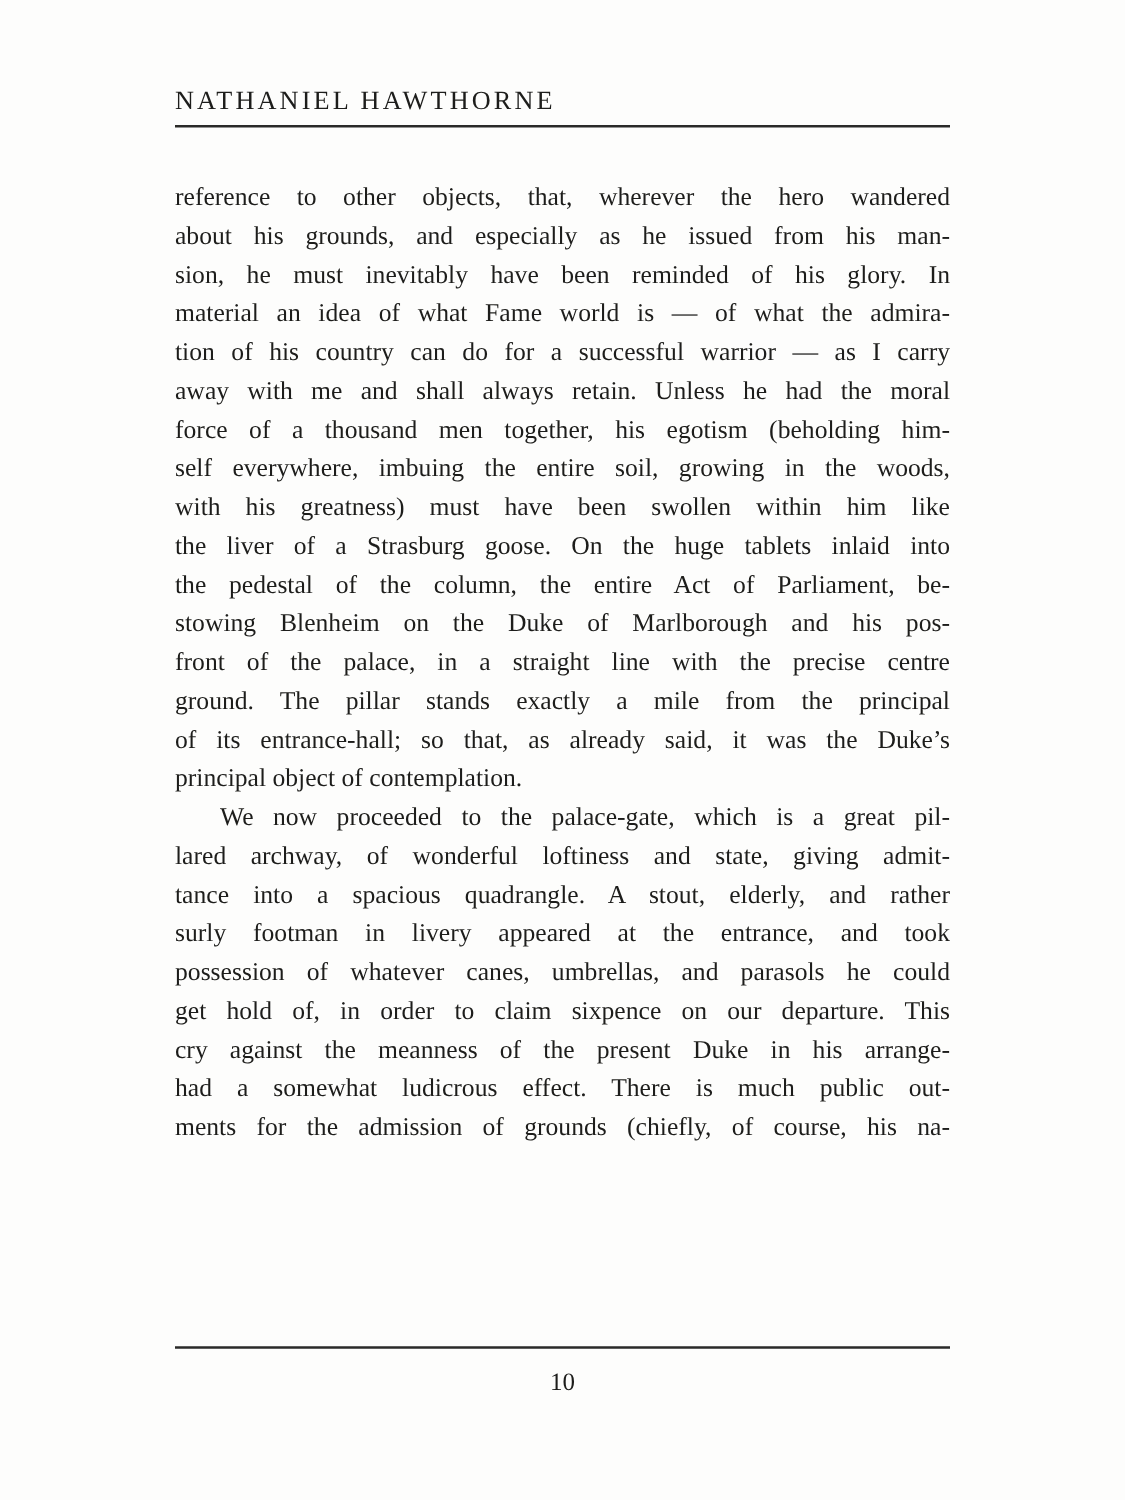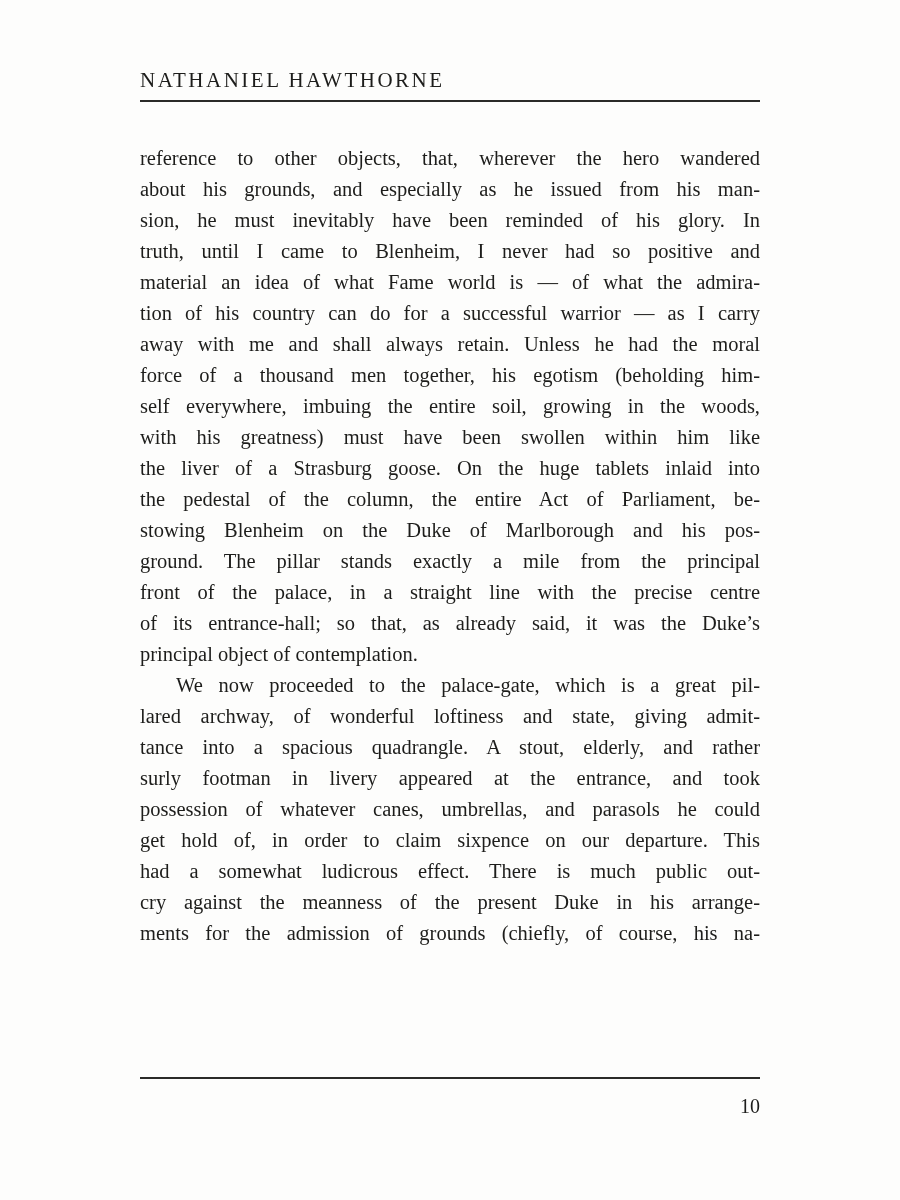--- a/index.html
+++ b/index.html
@@ -31,60 +31,59 @@
     line-height: 31px;
     text-align: justify;
     text-align-last: justify;
     overflow: hidden;
     white-space: normal;
   }
   .line.last { text-align-last: left; }
   .line.indent { text-indent: 36px; }
   .footer { position: absolute; left: 140px; width: 620px; top: 1077px; }
   .foot-rule { height: 2px; background: #2a2a28; }
-  .page-number { text-align: right; font-size: 20px; margin-top: 16px; }
+  .page-number { text-align: center; font-size: 20px; margin-top: 16px; }
 </style>
 </head>
 <body>
 
 <div class="page">
   <div class="content">
     <div class="running-head">
       <div class="author">NATHANIEL HAWTHORNE</div>
       <div class="head-rule"></div>
     </div>
     <div class="body-text">
         <div class="paragraph">
           <div class="line">reference to other objects, that, wherever the hero wandered</div>
           <div class="line">about his grounds, and especially as he issued from his man-</div>
           <div class="line">sion, he must inevitably have been reminded of his glory. In</div>
-          <div class="line">truth, until I came to Blenheim, I never had so positive and</div>
           <div class="line">material an idea of what Fame world is — of what the admira-</div>
           <div class="line">tion of his country can do for a successful warrior — as I carry</div>
           <div class="line">away with me and shall always retain. Unless he had the moral</div>
           <div class="line">force of a thousand men together, his egotism (beholding him-</div>
           <div class="line">self everywhere, imbuing the entire soil, growing in the woods,</div>
           <div class="line">with his greatness) must have been swollen within him like</div>
           <div class="line">the liver of a Strasburg goose. On the huge tablets inlaid into</div>
           <div class="line">the pedestal of the column, the entire Act of Parliament, be-</div>
           <div class="line">stowing Blenheim on the Duke of Marlborough and his pos-</div>
+          <div class="line">front of the palace, in a straight line with the precise centre</div>
           <div class="line">ground. The pillar stands exactly a mile from the principal</div>
-          <div class="line">front of the palace, in a straight line with the precise centre</div>
           <div class="line">of its entrance-hall; so that, as already said, it was the Duke’s</div>
           <div class="line last">principal object of contemplation.</div>
         </div>
         <div class="paragraph">
           <div class="line indent">We now proceeded to the palace-gate, which is a great pil-</div>
           <div class="line">lared archway, of wonderful loftiness and state, giving admit-</div>
           <div class="line">tance into a spacious quadrangle. A stout, elderly, and rather</div>
           <div class="line">surly footman in livery appeared at the entrance, and took</div>
           <div class="line">possession of whatever canes, umbrellas, and parasols he could</div>
           <div class="line">get hold of, in order to claim sixpence on our departure. This</div>
+          <div class="line">cry against the meanness of the present Duke in his arrange-</div>
           <div class="line">had a somewhat ludicrous effect. There is much public out-</div>
-          <div class="line">cry against the meanness of the present Duke in his arrange-</div>
           <div class="line">ments for the admission of grounds (chiefly, of course, his na-</div>
         </div>
       </div>
   </div>
   <div class="footer">
     <div class="foot-rule"></div>
     <div class="page-number">10</div>
   </div>
 </div>
 

